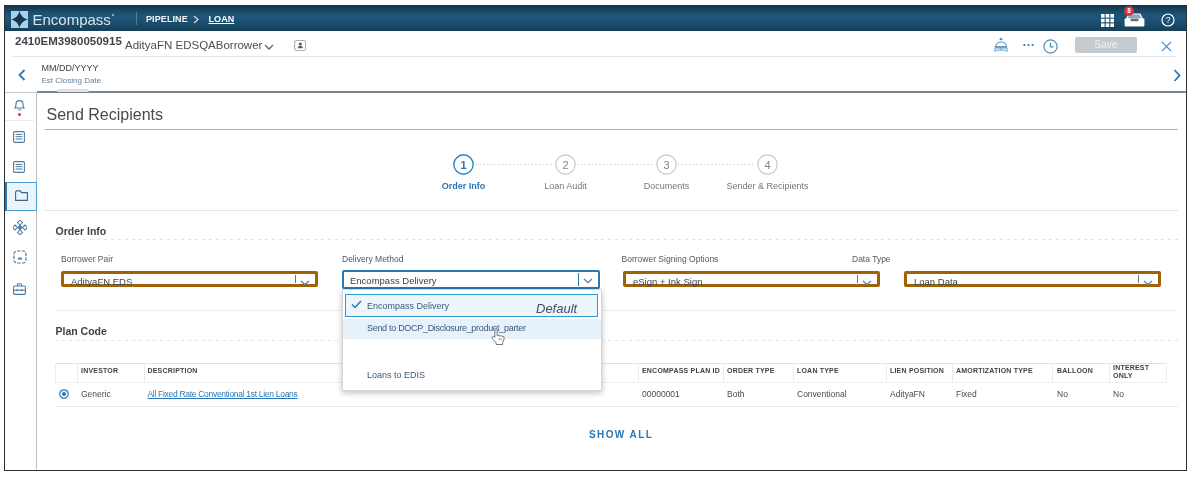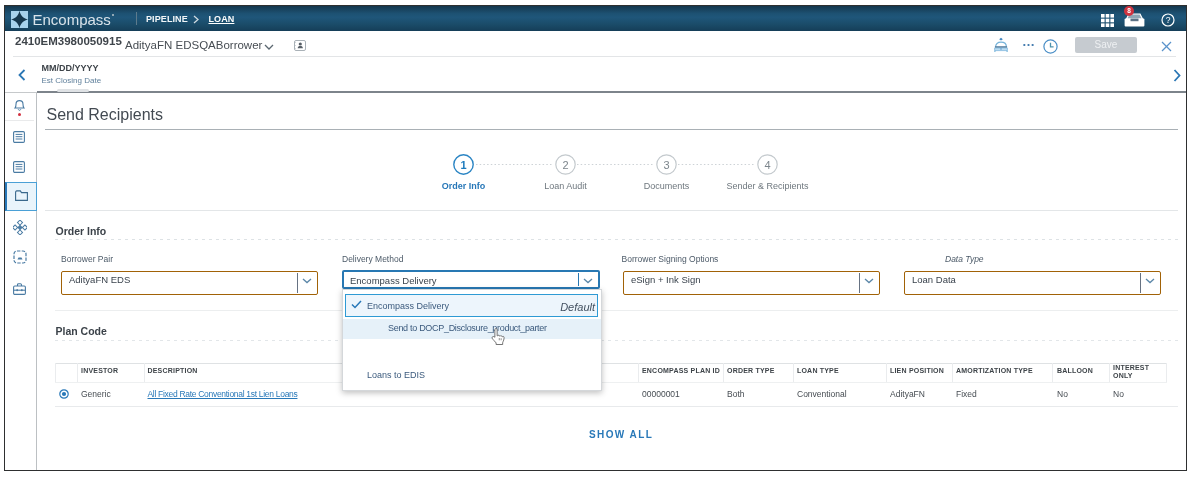--- a/index.html
+++ b/index.html
@@ -16,21 +16,21 @@
   
   #row3 { position:absolute; left:5px; top:57px; width:1181px; height:34px; background:#fff; }
   
   #ctb { position:absolute; left:37px; top:91px; width:1149px; height:2px; background:#7d848b; }
   #ctb2 { position:absolute; left:5px; top:92px; width:32px; height:1px; background:#c6c9cb; }
   
   #sidebar { position:absolute; left:5px; top:93px; width:31.5px; height:377px; background:#fff; border-right:1px solid #bcc0c3; }
   
   #main { position:absolute; left:37.5px; top:93px; width:1148.5px; height:377px; background:#fff; }
   .lbl { position:absolute; font-size:8.5px; color:#4c5a68; }
-  .sel { position:absolute; height:24px; border:1px solid #a16207; border-radius:2px; background:#fff; font-size:9.5px; color:#3a434d; }
+  .sel { position:absolute; height:16px; border:3px solid #a16207; border-radius:2px; background:#fff; font-size:9.5px; color:#3a434d; }
   .sel .tx { position:absolute; left:7px; top:1.5px; }
   .sel .dv { position:absolute; right:19px; top:1px; bottom:1px; width:1px; background:#667282; }
   .sel svg { position:absolute; right:5px; top:6px; }
   .th { position:absolute; font-size:7px; font-weight:bold; color:#3e4449; letter-spacing:0.2px; }
   .td { position:absolute; font-size:8.5px; color:#464c52; }
   .hv { position:absolute; top:362.5px; width:1px; height:19.5px; background:#eaecee; }
 </style>
 </head>
 <body>
 <div id="page">
@@ -114,21 +114,21 @@
   </svg>
   <div class="abs" style="left:1075px; top:37px; width:62px; height:16px; background:#c6cbd0; border-radius:2px; font-size:10px; color:#eef0f2; text-align:center; line-height:16px;">Save</div>
   <svg class="abs" style="left:1161px; top:40.5px;" width="11" height="11" viewBox="0 0 11 11">
     <line x1="1" y1="1" x2="10" y2="10" stroke="#5a93cb" stroke-width="1.2"></line>
     <line x1="10" y1="1" x2="1" y2="10" stroke="#5a93cb" stroke-width="1.2"></line>
   </svg>
 
   <svg class="abs" style="left:17.5px; top:69px;" width="8" height="12" viewBox="0 0 8 12">
       <polyline points="6.5,1 1.5,6 6.5,11" fill="none" stroke="#2b77b5" stroke-width="1.8"></polyline>
     </svg>
-  <div class="abs" style="left:41.5px; top:62.5px; font-size:9px; font-weight:bold; color:#3d4349;">MM/DD/YYYY</div>
+  <div class="abs" style="left:41.5px; top:62.5px; font-size:9px; font-weight:normal; color:#3d4349;">MM/DD/YYYY</div>
   <div class="abs" style="left:41.5px; top:76px; font-size:8px; color:#60809c;">Est Closing Date</div>
   <svg class="abs" style="left:1172.5px; top:69px;" width="8" height="13" viewBox="0 0 8 13">
       <polyline points="1.5,1 6.5,6.5 1.5,12" fill="none" stroke="#2b77b5" stroke-width="1.8"></polyline>
     </svg>
 
   <svg class="abs" style="left:14px; top:99px;" width="11" height="12" viewBox="0 0 11 12">
     <path d="M1 9 C1.8 8 2 7 2 5.2 C2 3 3.4 1.6 5.5 1.6 C7.6 1.6 9 3 9 5.2 C9 7 9.2 8 10 9 Z" fill="none" stroke="#4a7ba3" stroke-width="1.1"></path>
     <path d="M4.2 10.3 C4.5 11 5 11.3 5.5 11.3 C6 11.3 6.5 11 6.8 10.3" fill="none" stroke="#4a7ba3" stroke-width="1"></path>
   </svg>
   <div class="abs" style="left:17.5px; top:112.7px; width:3px; height:3px; border-radius:50%; background:#d22f3e;"></div>
@@ -198,21 +198,21 @@
 
   <div class="abs" style="left:45px; top:210px; width:1133px; height:1px; background:#e3e6e8;"></div>
   <div class="abs" style="left:55.5px; top:224.5px; font-size:10.5px; font-weight:bold; color:#3b4249;">Order Info</div>
 
   <div class="abs" style="left:55px; top:238.5px; width:1123px; height:1px; background:repeating-linear-gradient(90deg,#dde2e5 0px,#dde2e5 3px,transparent 3px,transparent 7px);"></div>
   <div class="abs" style="left:55px; top:339.5px; width:1123px; height:1px; background:repeating-linear-gradient(90deg,#e2e6e9 0px,#e2e6e9 3px,transparent 3px,transparent 7px);"></div>
 
   <div class="lbl" style="left:61px; top:254px;">Borrower Pair</div>
   <div class="lbl" style="left:342px; top:254px;">Delivery Method</div>
   <div class="lbl" style="left:621.5px; top:254px;">Borrower Signing Options</div>
-  <div class="lbl" style="left:945px; top:254px;font-style:italic;">Data Type</div>
+  <div class="lbl" style="left:852px; top:254px;">Data Type</div>
 
   <div class="sel" style="left:61px; top:271px; width:257px;">
     <span class="tx">AdityaFN EDS</span>
       <span class="dv"></span>
     <svg width="10" height="6" viewBox="0 0 10 6">
         <polyline points="1,1 5,4.6 9,1" fill="none" stroke="#5b87a8" stroke-width="1.3"></polyline>
       </svg>
   </div>
   <div class="sel" style="left:342px; top:270px; width:258px; height:19px; border:2px solid #2878b3;">
     <span class="tx" style="left:6px; top:3px;">Encompass Delivery</span>
@@ -278,22 +278,22 @@
   <div class="abs" style="left:54.5px; top:405.5px; width:1123.5px; height:1px; background:#e8eaec;"></div>
 
   <div class="abs" style="left:589px; top:428.5px; font-size:10px; font-weight:bold; color:#2878b8; letter-spacing:1.4px;">SHOW ALL</div>
 
   <div class="abs" style="left:341.5px; top:289px; width:260px; height:102px; background:#fff; border:1px solid #d4d7da; box-shadow:0 2px 6px rgba(0,0,0,0.25);"></div>
   <div class="abs" style="left:345px; top:294px; width:253px; height:23px; background:#edf5fc; border:1px solid #2e9ad4;"></div>
   <svg class="abs" style="left:351px; top:300px;" width="11" height="9" viewBox="0 0 11 9">
       <polyline points="1,4.5 4,7.5 10,1" fill="none" stroke="#2878b8" stroke-width="1.5"></polyline>
     </svg>
   <div class="abs" style="left:367px; top:301px; font-size:9px; color:#3b5a7d;">Encompass Delivery</div>
-  <div class="abs" style="left:560px; top:301px; width:35px; text-align:right; font-size:11px; font-style:italic; color:#425060;">Default</div>
+  <div class="abs" style="left:536px; top:301px; width:35px; text-align:right; font-size:13px; font-style:italic; color:#425060;">Default</div>
   <div class="abs" style="left:342.5px; top:318.5px; width:258px; height:20px; background:#e6f1f9;"></div>
-  <div class="abs" style="left:367px; top:322.5px; font-size:9px; letter-spacing:-0.3px; color:#3b5a7d;margin-left:21px;">Send to DOCP_Disclosure_product_parter</div>
+  <div class="abs" style="left:367px; top:322.5px; font-size:9px; letter-spacing:-0.3px; color:#3b5a7d;">Send to DOCP_Disclosure_product_parter</div>
   <div class="abs" style="left:367px; top:370px; font-size:9px; color:#3b5a7d;">Loans to EDIS</div>
   <svg class="abs" style="left:490px; top:328px;" width="15" height="18" viewBox="0 0 16 19">
     <path d="M5.2 1.6 C5.2 0.9 5.8 0.4 6.4 0.4 C7 0.4 7.6 0.9 7.6 1.6 L7.6 8.2 L8.2 8.3 C8.3 7.8 8.8 7.5 9.3 7.6 C9.8 7.7 10.1 8 10.2 8.5 L10.8 8.6 C11 8.2 11.4 8 11.9 8.1 C12.4 8.2 12.7 8.6 12.7 9 L13.2 9.2 C13.4 8.9 13.8 8.7 14.2 8.8 C14.8 9 15 9.5 15 10.2 C15 12.2 14.4 13.4 13.9 14.5 L13.5 15.6 L13.5 17.5 L6.5 17.5 L6.5 15.8 C5.6 14.9 4.9 14 4.1 13.1 C3.3 12.2 2.2 11.2 2.2 10.2 C2.2 9.4 2.9 9 3.6 9 C4.2 9 4.7 9.3 5.2 9.8 Z" fill="#ffffff" stroke="#5a5a5a" stroke-width="0.9"></path>
     <line x1="9.9" y1="10.6" x2="9.9" y2="13" stroke="#5a5a5a" stroke-width="0.7"></line>
     <line x1="11.9" y1="10.8" x2="11.9" y2="13" stroke="#5a5a5a" stroke-width="0.7"></line>
   </svg>
 </div>
 
 </body></html>

